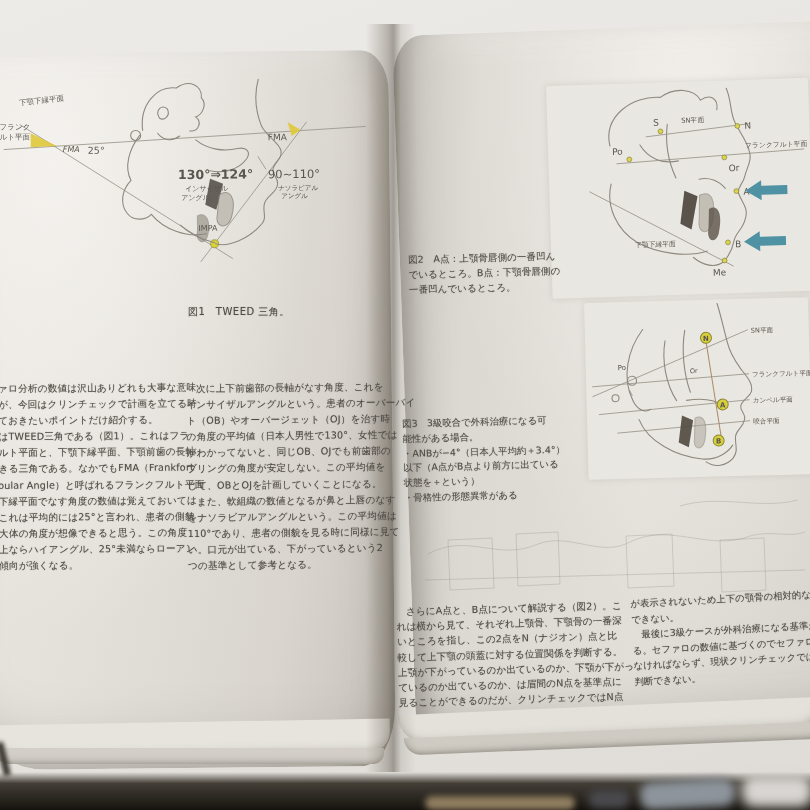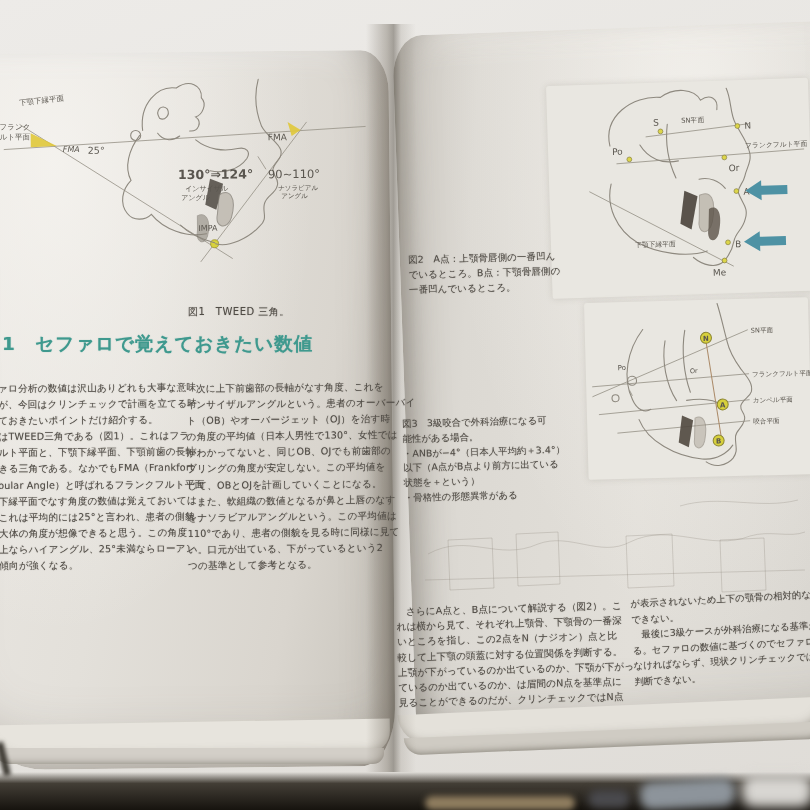--- a/index.html
+++ b/index.html
@@ -105,21 +105,20 @@
     <text x="181" y="122" font-size="7" fill="#b5453a" class="svgtxt">アングル</text>
     <text x="268" y="101" font-size="11.5" fill="#49699e" class="svgtxt">90~110°</text>
     <text x="278" y="113" font-size="6.5" fill="#49699e" class="svgtxt">ナソラビアル</text>
     <text x="281" y="121" font-size="6.5" fill="#49699e" class="svgtxt">アングル</text>
     <line class="thin" x1="266" y1="92" x2="258" y2="79"></line>
     <text class="svgtxt" x="198" y="153" font-size="8" fill="#6b665e">IMPA</text>
   </svg>
 
   <div class="abs soft" id="fig1-caption">図1　TWEED 三角。</div>
 
-  <div class="abs" id="heading">1　セファロで覚えておきたい数値</div>
 
   <div class="abs txtcol col-std soft" style="left:-12px;top:381px;width:210px;transform:rotate(-0.4deg);transform-origin:left top;">
       <div>ファロ分析の数値は沢山ありどれも大事な意味</div>
       <div>つが、今回はクリンチェックで計画を立てる時</div>
       <div>えておきたいポイントだけ紹介する。</div>
       <div>ずはTWEED三角である（図1）。これはフラ</div>
       <div>クルト平面と、下顎下縁平面、下顎前歯の長軸</div>
       <div>できる三角である。なかでもFMA（Frankfort</div>
       <div>dibular Angle）と呼ばれるフランクフルト平面</div>
       <div>顎下縁平面でなす角度の数値は覚えておいては</div>

